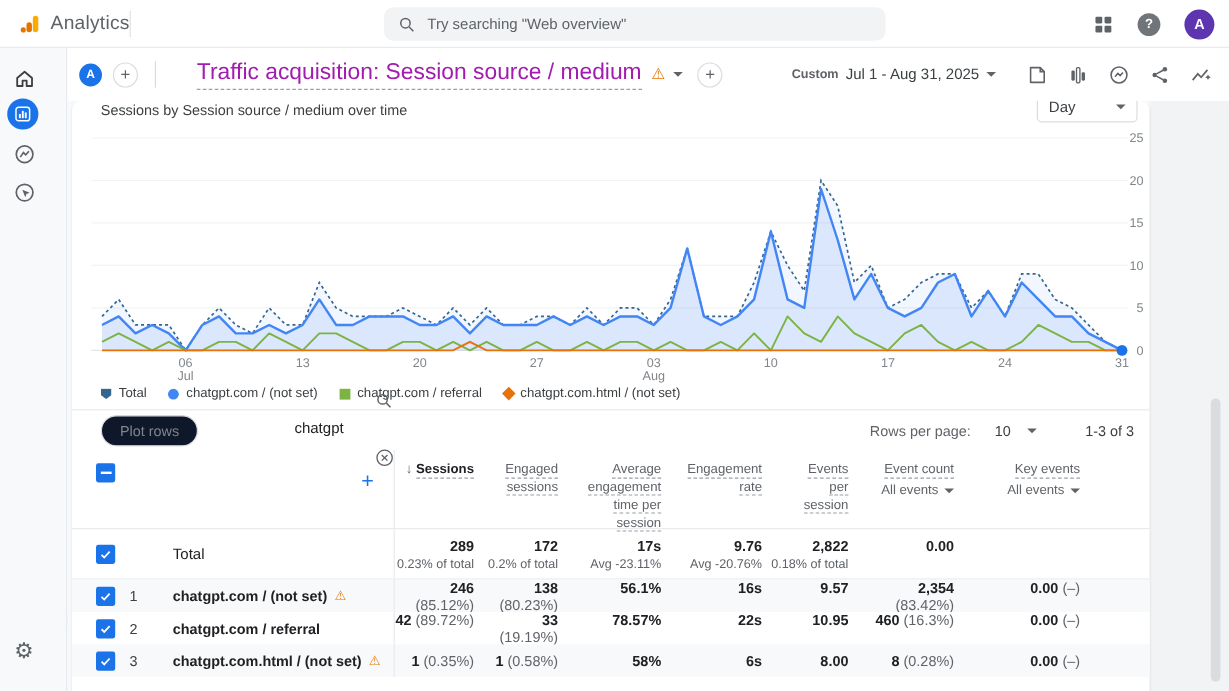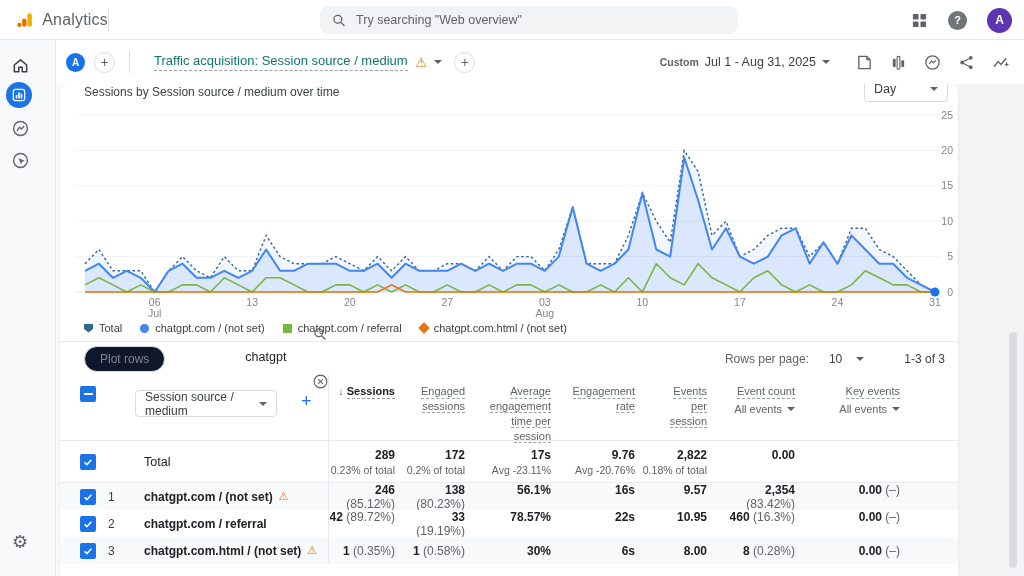--- a/index.html
+++ b/index.html
@@ -36,22 +36,22 @@
     justify-content:center; font-size:12px; color:#3c4043; box-shadow:1px 1px 2px rgba(60,64,67,.1); }
 
   
   .report-header { position:absolute; left:56px; top:40px; width:968px; height:44px; background:#fff;
     display:flex; align-items:center; z-index:10; }
   .prop-avatar { width:19px; height:19px; border-radius:50%; background:#1a73e8; color:#fff; font-size:10px;
     font-weight:bold; display:flex; align-items:center; justify-content:center; margin-left:10px; }
   .circle-btn { width:21px; height:21px; border-radius:50%; border:1px solid #dadce0; color:#5f6368;
     font-size:14px; display:flex; align-items:center; justify-content:center; margin-left:9px; line-height:1; }
   .rh-divider { width:1px; height:22px; background:#dadce0; margin:0 0 0 14px; }
-  .report-title { font-size:13px; color:#0f766e; border-bottom:1px dashed #9aa0a6; padding-bottom:2px;
-    margin-left:24px; }
+  .report-title { font-size:19px; color:#a21caf; border-bottom:1px dashed #9aa0a6; padding-bottom:2px;
+    margin-left:34px; }
   .warn { color:#e37400; font-size:13px; margin-left:8px; }
   .caret { width:0; height:0; border-left:4px solid transparent; border-right:4px solid transparent;
     border-top:4.5px solid #5f6368; display:inline-block; }
   .rh-right { position:absolute; right:14px; display:flex; align-items:center; gap:16px; }
   .date-preset { font-size:10.5px; font-weight:bold; color:#5f6368; margin-right:6px; }
   .date-range { font-size:12.5px; color:#3c4043; margin-right:6px; }
   .rh-icons { display:flex; align-items:center; gap:17px; margin-left:10px; }
 
   
   .content-bg { position:absolute; left:56px; top:84px; width:968px; height:492px; background:#f8f9fa; }
@@ -321,24 +321,20 @@
       </span>
       <span class="page-range">1-3 of 3</span>
     </div>
   </div>
 
   <div class="thead">
     <div class="thead-left">
       <div class="cb" style="position:absolute;left:20px;top:11px">
           <div class="bar"></div>
         </div>
-      <div class="dim-select">
-        <span>Session source / medium</span>
-        <span class="caret"></span>
-      </div>
       <div class="add-dim">+</div>
     </div>
     <div class="metrics-zone metric-grid">
       <div class="hcell mcell">
         <span>↓</span>
         <span class="hdr-u sorted">Sessions</span></div>
       <div class="hcell mcell pad4">
         <span class="hdr-u">Engaged sessions</span></div>
       <div class="hcell mcell pad4">
         <span class="hdr-u">Average engagement time per session</span></div>
@@ -453,20 +449,20 @@
         </div>
       <span class="row-num">3</span>
       <span class="row-name">
         <span>chatgpt.com.html / (not set)</span>
         <span class="row-warn" style="display: inline;">⚠</span>
         </span>
     </div>
     <div class="metrics-zone">
       <div class="mcell"><span class="v">1</span> <span class="pct">(0.35%)</span></div>
       <div class="mcell"><span class="v">1</span> <span class="pct">(0.58%)</span></div>
-      <div class="mcell"><span class="v">30%</span></div>
+      <div class="mcell"><span class="v">58%</span></div>
       <div class="mcell"><span class="v">6s</span></div>
       <div class="mcell"><span class="v">8.00</span></div>
       <div class="mcell"><span class="v">8</span> <span class="pct">(0.28%)</span></div>
       <div class="mcell"><span class="v">0.00</span> <span class="pct">(–)</span></div>
     </div>
   </div>
 </div>
 
 </body></html>

